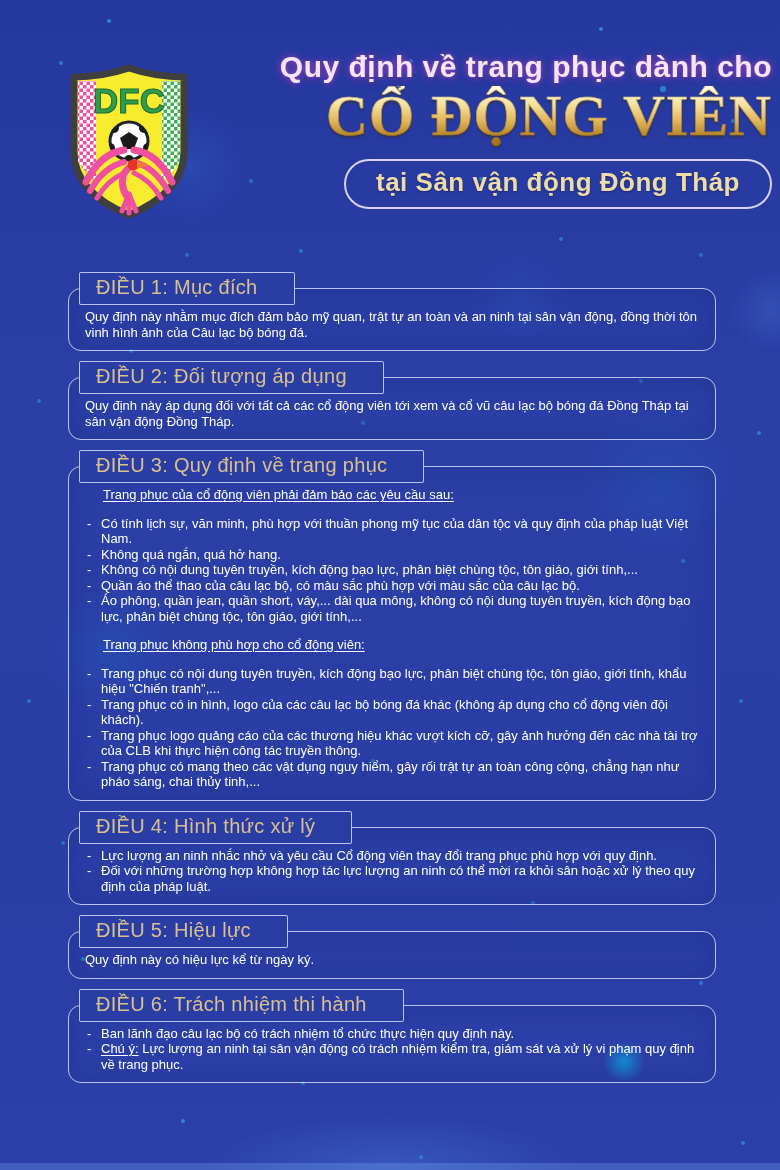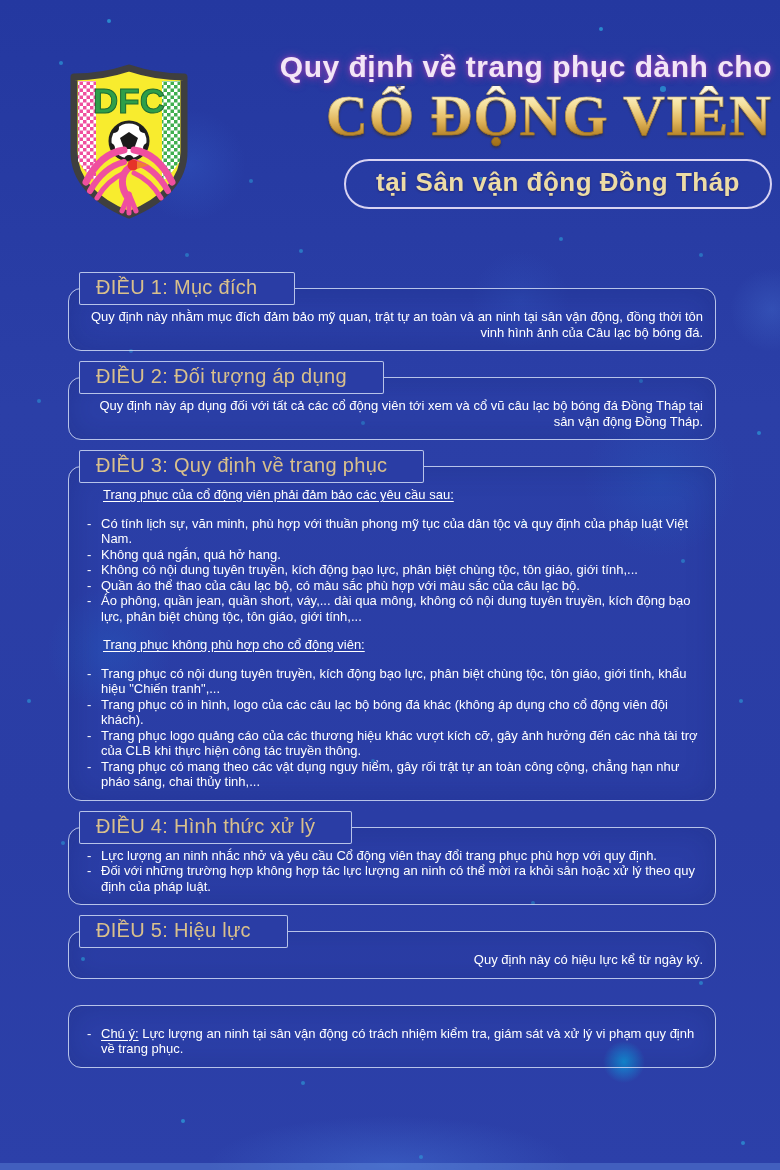--- a/index.html
+++ b/index.html
@@ -48,21 +48,21 @@
     font-size:26px;font-weight:bold;color:#ecdca6;letter-spacing:.5px;text-shadow:0 1px 2px rgba(40,20,70,.5);}
 
   
   .sections{position:absolute;left:68px;top:288px;width:648px;}
   .section{position:relative;border:1.5px solid rgba(208,218,245,.85);border-radius:13px;
     padding:20px 10px 10px 14px;box-shadow:inset 0 0 30px rgba(10,20,80,.18);}
   .section + .section{margin-top:26px;}
   .title-box{position:absolute;top:-17px;left:10px;background:#2a3da5;border:1.5px solid rgba(208,218,245,.85);
     border-radius:2px;padding:3px 36px 5px 16px;font-size:20px;color:#d9c08c;letter-spacing:.3px;white-space:nowrap;}
   .sec-body{color:#ffffff;font-size:13px;line-height:15.5px;}
-  .para{margin:0;padding:0 2px;text-align:right;}
+  .para{margin:0;padding:0 2px;}
   .subhead{text-decoration:underline;text-underline-offset:2px;margin:0 0 13px 20px;}
   .bullets{list-style:none;margin:0 0 13px 0;padding:0 0 0 4px;}
   .bullets:last-child{margin-bottom:0;}
   .bullets li{position:relative;padding-left:14px;}
   .bullets li::before{content:"-";position:absolute;left:0;top:0;}
   .u{text-decoration:underline;text-underline-offset:2px;text-align:right;}
 </style>
 </head>
 <body>
 
@@ -166,22 +166,24 @@
           </ul>
         </div>
       </section>
       <section class="section">
         <div class="title-box">ĐIỀU 5: Hiệu lực</div>
         <div class="sec-body">
           <p class="para">Quy định này có hiệu lực kể từ ngày ký.</p>
         </div>
       </section>
       <section class="section">
+        <div class="title-box">ĐIỀU 6: Trách nhiệm thi hành</div>
         <div class="sec-body">
           <ul class="bullets">
+            <li>Ban lãnh đạo câu lạc bộ có trách nhiệm tổ chức thực hiện quy định này.</li>
             <li><span class="u">Chú ý:</span> Lực lượng an ninh tại sân vận động có trách nhiệm kiểm tra, giám sát và xử lý vi phạm quy định về trang phục.</li>
           </ul>
         </div>
       </section>
     </div>
 
   <div class="bottom-strip"></div>
 </div>
 
 </body></html>

